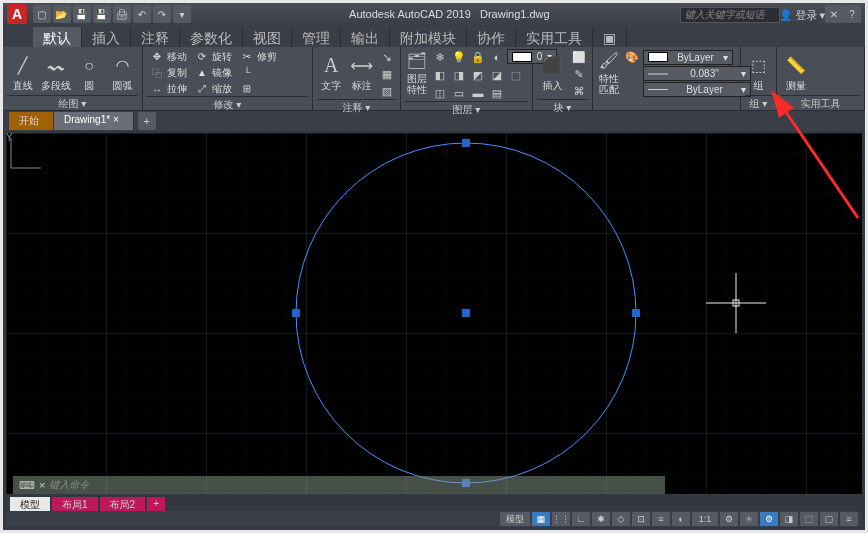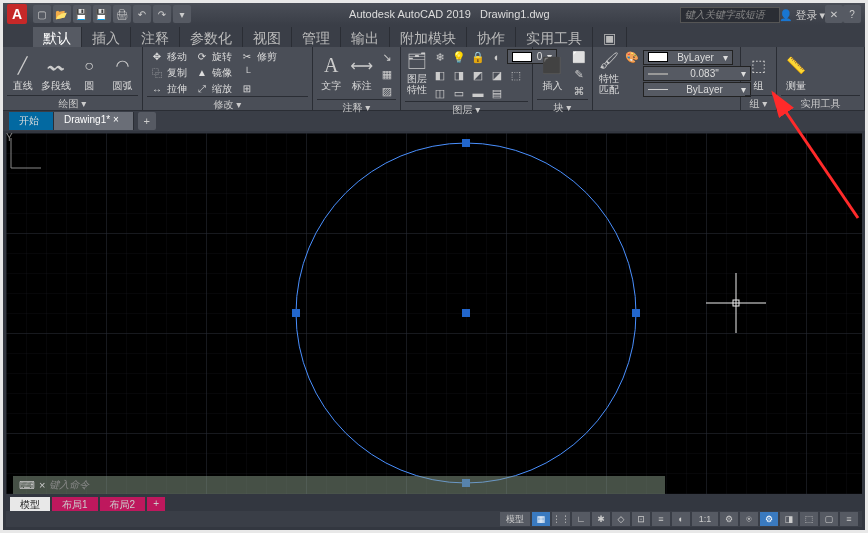--- a/index.html
+++ b/index.html
@@ -65,21 +65,21 @@
   width: 90px; height: 15px; background: #565a63; border: 1px solid #222;
   display:flex; align-items:center; padding:0 4px; font-size:10px; color:#ddd;
   justify-content:space-between;
 }
 .prop-combo .sw { width: 20px; height: 10px; background: #fff; border:1px solid #000;}
 
 .filetabs {
   height: 20px; background: #3a3e47; display: flex; align-items: center; padding-left: 6px;
 }
 .filetab {
-  height: 18px; padding: 2px 14px 0 10px; background: #0369a1; color: #ddd;
+  height: 18px; padding: 2px 14px 0 10px; background: #a16207; color: #ddd;
   border-right: 1px solid #2a2d34; font-size: 10px; position:relative; cursor:pointer;
 }
 .filetab.active { background: #6a6e77; color: #fff; }
 .filetab-add { width: 18px; height: 18px; background: #565a63; margin-left:4px;
   display:flex;align-items:center;justify-content:center;border-radius:2px;cursor:pointer;}
 
 .canvas {
   position: absolute; left: 3px; right: 3px; top: 130px; bottom: 36px;
   background: #000; overflow: hidden;
 }

